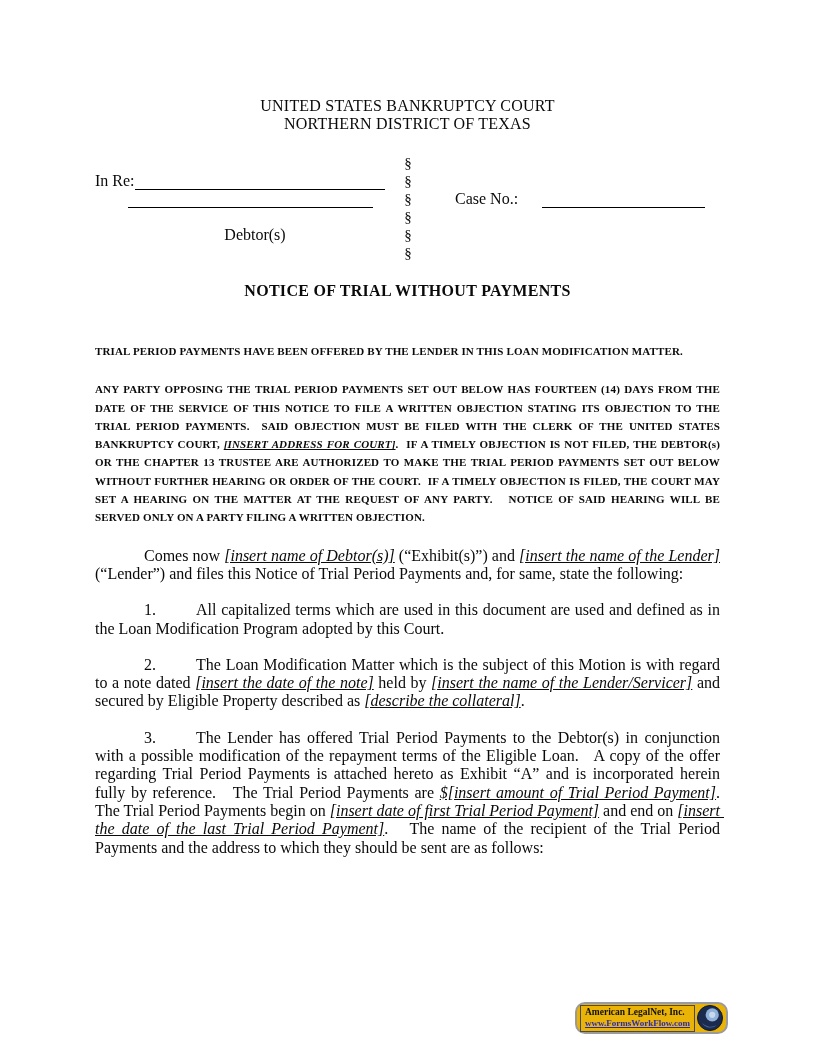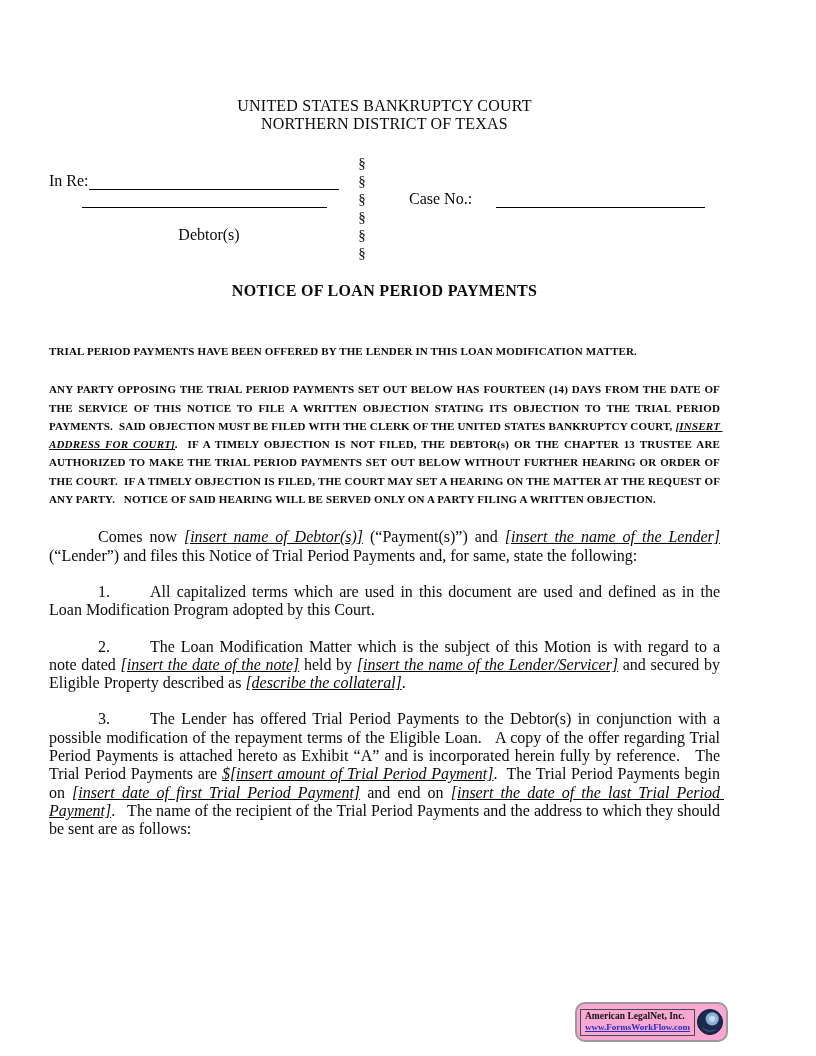--- a/index.html
+++ b/index.html
@@ -1,21 +1,21 @@
 <!DOCTYPE html>
 <html><head>
 <meta charset="utf-8">
 <style>
   * { box-sizing: border-box; }
   html, body { margin: 0; padding: 0; background: #e8e8e8; }
   .page {
     width: 816px; height: 1056px; margin: 0 auto;
     background: #ffffff; position: relative; overflow: hidden;
     font-family: "Liberation Serif", serif; color: #0a0a0a;
-    padding: 97px 96px 0 49px;
+    padding: 97px 96px 0 95px;
   }
   .court-header { text-align: center; line-height: 18px; font-size: 16px; letter-spacing: 0.2px; }
 
   
   .caption { margin-top: 21px; }
   .caption-row { display: flex; height: 18px; }
   .cap-left  { width: 290px; display: flex; align-items: flex-end; font-size: 16px; }
   .cap-left.centered { justify-content: center; align-items: center; padding-left: 30px; font-family: Liberation Serif, serif; }
   .cap-mid   { width: 46px; text-align: center; font-size: 15px; line-height: 18px; }
   .cap-right { flex: 1; display: flex; align-items: flex-end; padding-left: 24px; padding-right: 15px; font-size: 16px; }
@@ -39,21 +39,21 @@
     text-align: justify; white-space: pre-wrap; text-indent: 49px;
   }
   .run-ph { font-style: italic; text-decoration: underline; }
   .run-num { display: inline-block; width: 52px; text-indent: 0; }
 
   
   .stamp {
     position: absolute; top: 1002px; right: 88px;
     display: flex; align-items: center;
     border: 2px solid #9a9a9a; border-radius: 10px;
-    padding: 2px 3px; background: #f9a8d4; height: 40px;
+    padding: 2px 3px; background: #eab308; height: 32px;
   }
   .stamp-text {
     border: 1px solid #4a4a4a; padding: 1px 4px 2px 4px;
     display: flex; flex-direction: column; justify-content: center;
   }
   .stamp-company { font-family: "Liberation Serif", serif; font-size: 9.5px; font-weight: bold; color: #111; line-height: 11px; white-space: nowrap; }
   .stamp-url { font-family: "Liberation Serif", serif; font-size: 9px; font-weight: bold; color: #2a2ab8; text-decoration: underline; line-height: 11px; white-space: nowrap; cursor: pointer; text-align: center; }
   .globe { margin-left: 2px; flex: 0 0 auto; }
 </style>
 </head>
@@ -102,26 +102,26 @@
       <div class="cap-mid">§</div>
       <div class="cap-right"></div>
     </div>
     <div class="caption-row">
       <div class="cap-left"></div>
       <div class="cap-mid">§</div>
       <div class="cap-right"></div>
     </div>
   </div>
 
-  <div class="doc-title">NOTICE OF LOAN PERIOD PAYMENTS</div>
+  <div class="doc-title">NOTICE OF TRIAL WITHOUT PAYMENTS</div>
 
   <p class="bold-para"><span>TRIAL PERIOD PAYMENTS HAVE BEEN OFFERED BY THE LENDER IN THIS LOAN MODIFICATION MATTER.</span></p>
   <p class="bold-para"><span>ANY PARTY OPPOSING THE TRIAL PERIOD PAYMENTS SET OUT BELOW HAS FOURTEEN (14) DAYS FROM THE DATE OF THE SERVICE OF THIS NOTICE TO FILE A WRITTEN OBJECTION STATING ITS OBJECTION TO THE TRIAL PERIOD PAYMENTS.  SAID OBJECTION MUST BE FILED WITH THE CLERK OF THE UNITED STATES BANKRUPTCY COURT, </span><span class="run-ph">[INSERT ADDRESS FOR COURT]</span><span>.  IF A TIMELY OBJECTION IS NOT FILED, THE DEBTOR(s) OR THE CHAPTER 13 TRUSTEE ARE AUTHORIZED TO MAKE THE TRIAL PERIOD PAYMENTS SET OUT BELOW WITHOUT FURTHER HEARING OR ORDER OF THE COURT.  IF A TIMELY OBJECTION IS FILED, THE COURT MAY SET A HEARING ON THE MATTER AT THE REQUEST OF ANY PARTY.   NOTICE OF SAID HEARING WILL BE SERVED ONLY ON A PARTY FILING A WRITTEN OBJECTION.</span></p>
 
-  <p class="body-para"><span>Comes now </span><span class="run-ph">[insert name of Debtor(s)]</span><span> (“Payment(s)”) and </span><span class="run-ph">[insert the name of the Lender]</span><span> (“Lender”) and files this Notice of Trial Period Payments and, for same, state the following:</span></p>
+  <p class="body-para"><span>Comes now </span><span class="run-ph">[insert name of Debtor(s)]</span><span> (“Exhibit(s)”) and </span><span class="run-ph">[insert the name of the Lender]</span><span> (“Lender”) and files this Notice of Trial Period Payments and, for same, state the following:</span></p>
   <p class="body-para"><span class="run-num">1.</span><span>All capitalized terms which are used in this document are used and defined as in the Loan Modification Program adopted by this Court.</span></p>
   <p class="body-para"><span class="run-num">2.</span><span>The Loan Modification Matter which is the subject of this Motion is with regard to a note dated </span><span class="run-ph">[insert the date of the note]</span><span> held by </span><span class="run-ph">[insert the name of the Lender/Servicer]</span><span> and secured by Eligible Property described as </span><span class="run-ph">[describe the collateral]</span><span>.</span></p>
   <p class="body-para"><span class="run-num">3.</span><span>The Lender has offered Trial Period Payments to the Debtor(s) in conjunction with a possible modification of the repayment terms of the Eligible Loan.   A copy of the offer regarding Trial Period Payments is attached hereto as Exhibit “A” and is incorporated herein fully by reference.   The Trial Period Payments are </span><span class="run-ph">$[insert amount of Trial Period Payment]</span><span>.  The Trial Period Payments begin on </span><span class="run-ph">[insert date of first Trial Period Payment]</span><span> and end on </span><span class="run-ph">[insert the date of the last Trial Period Payment]</span><span>.   The name of the recipient of the Trial Period Payments and the address to which they should be sent are as follows:</span></p>
 
   <div class="stamp">
     <div class="stamp-text">
       <div class="stamp-company">American LegalNet, Inc.</div>
       <div class="stamp-url">www.FormsWorkFlow.com</div>
     </div>
     <svg class="globe" width="26" height="26" viewBox="0 0 26 26">

